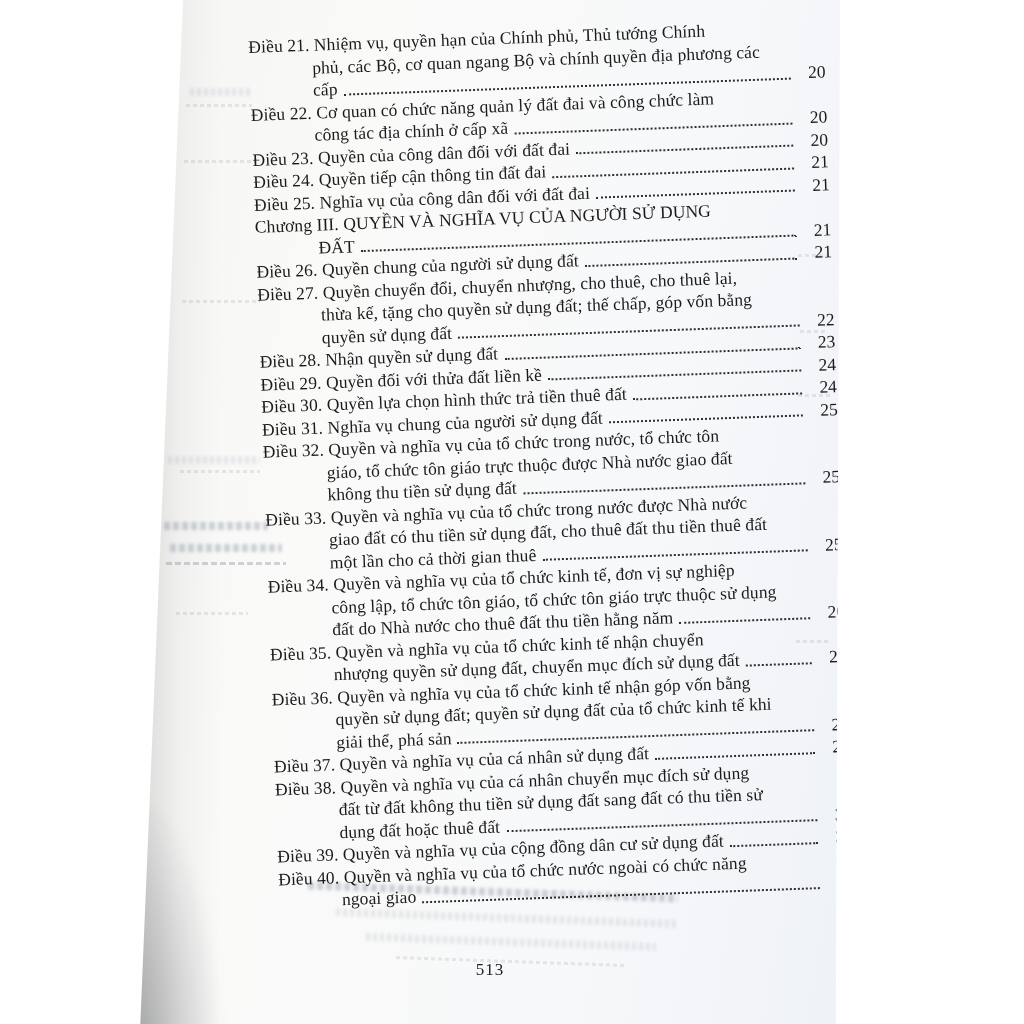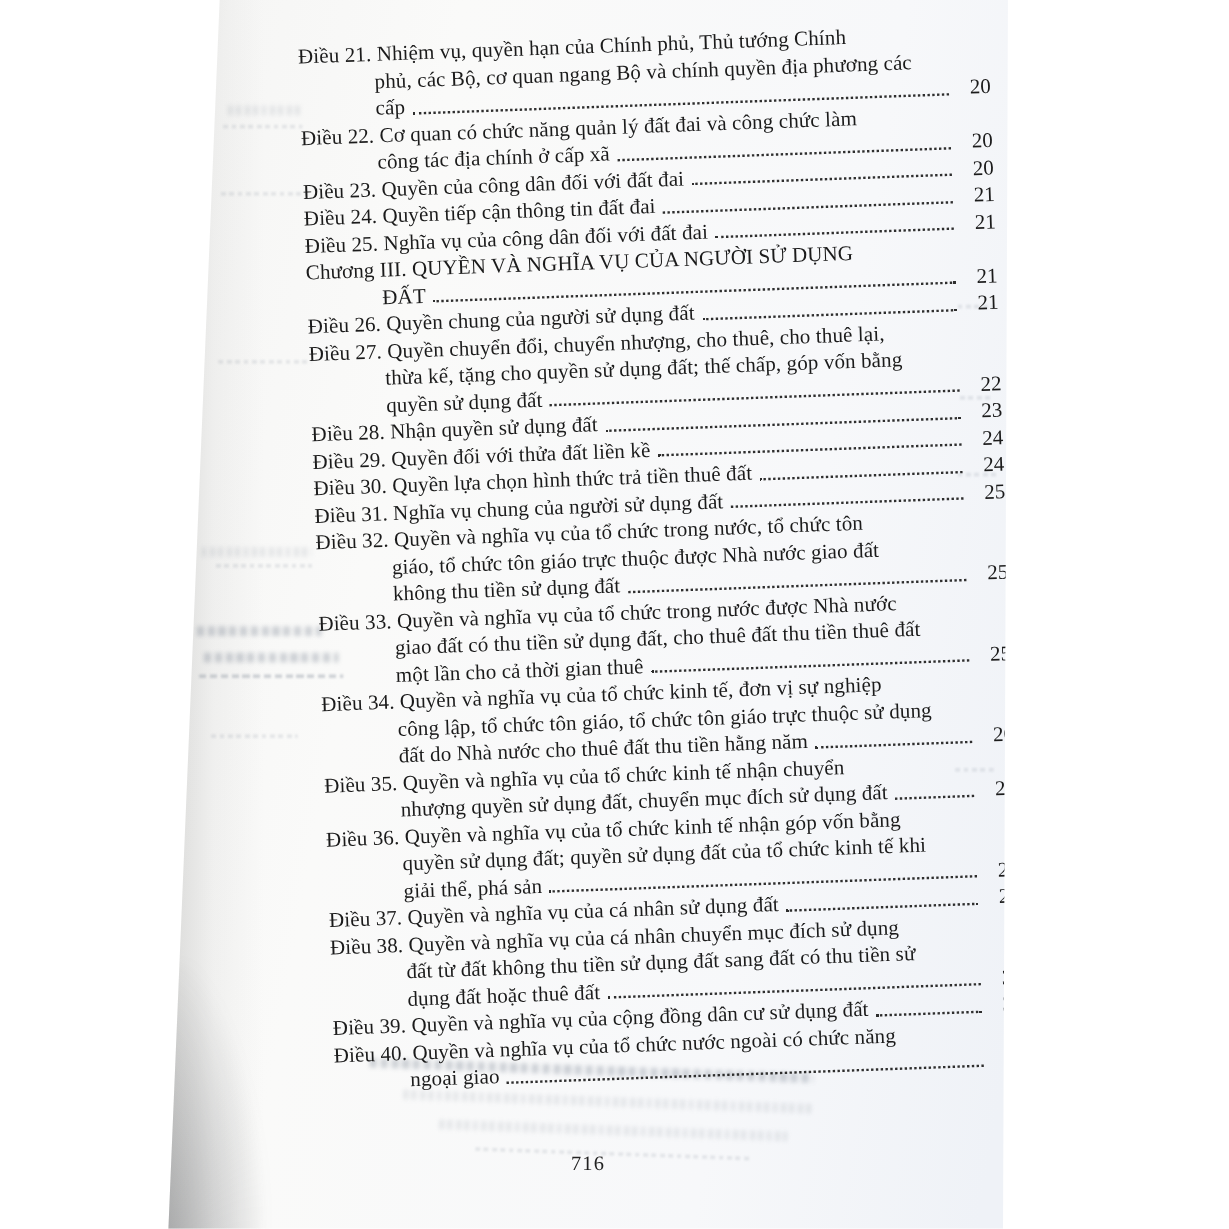--- a/index.html
+++ b/index.html
@@ -269,16 +269,16 @@
 
   </div>
 
   <div class="toc-row ind">
     <span class="toc-text">ngoại giao</span>
     <span class="dots"></span>
     <span class="pageno">32</span>
   </div>
 </div>
 
-    <div class="footer">716</div>
+    <div class="footer">513</div>
     <div class="corner-shadow"></div>
   </div>
 </div>
 
 </body></html>

